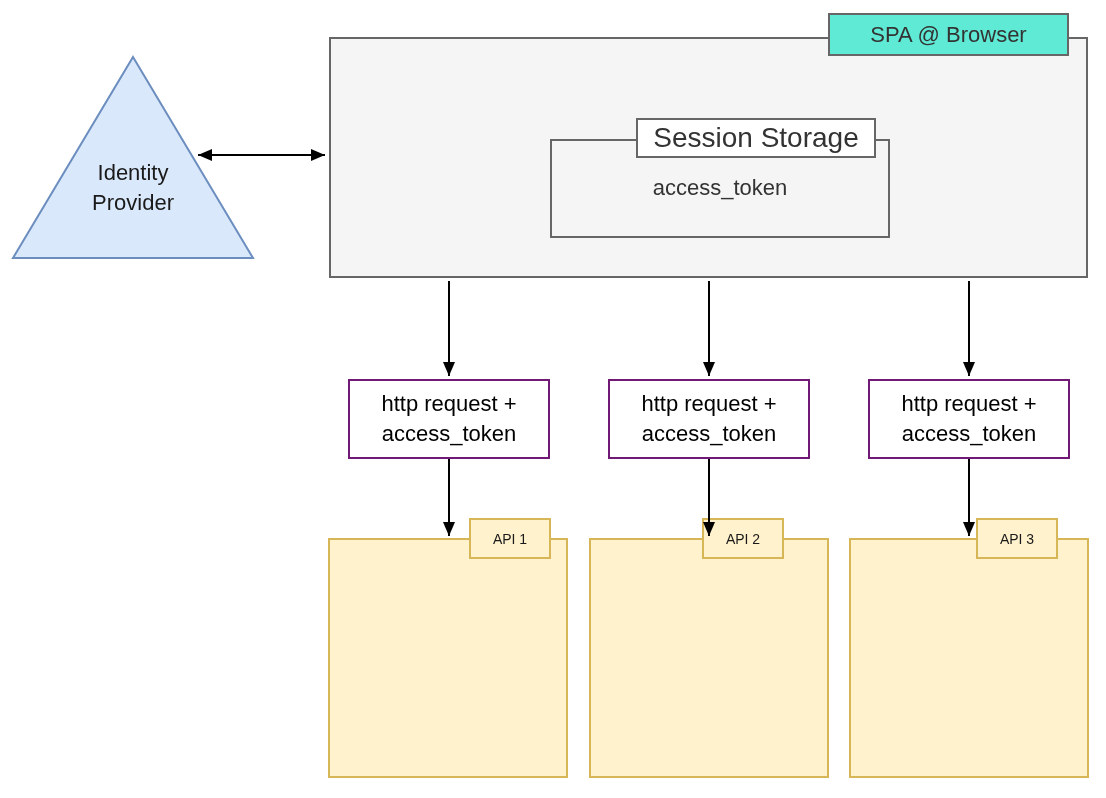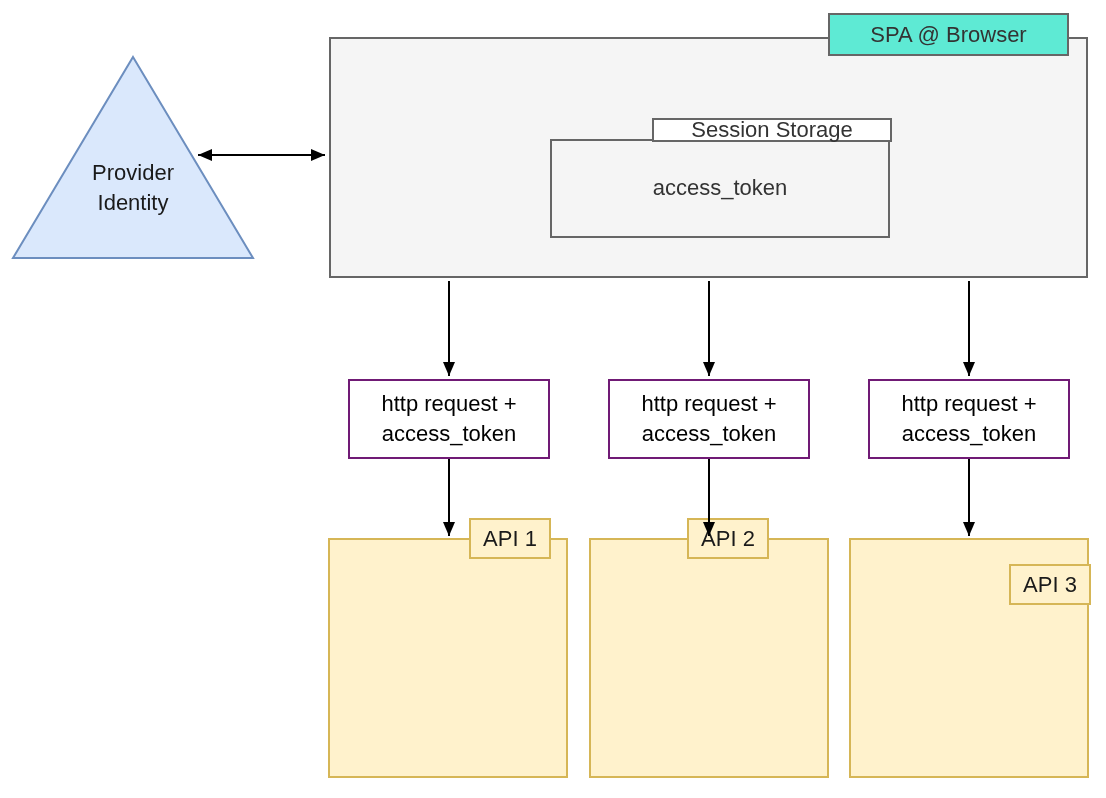--- a/index.html
+++ b/index.html
@@ -30,23 +30,23 @@
     left: 828px; top: 13px; width: 241px; height: 43px;
     background: #5eead4; border: 2px solid #666666;
     color: #333333; font-size: 22px;
   }
   
   .session-container {
     left: 550px; top: 139px; width: 340px; height: 99px;
     background: #f5f5f5; border: 2px solid #666666;
   }
   .session-title {
-    left: 652px; top: 118px; width: 240px; height: 24px;
+    left: 636px; top: 118px; width: 240px; height: 40px;
     background: #ffffff; border: 2px solid #666666;
-    color: #333333; font-size: 22px;
+    color: #333333; font-size: 28px;
   }
   .access-token {
     left: 550px; top: 172px; width: 340px; height: 32px;
     color: #333333; font-size: 22px;
   }
   
   .idp-label {
     position: absolute;
     left: 53px; top: 158px; width: 160px;
     color: #1a1a1a; font-size: 22px; line-height: 30px;
@@ -65,39 +65,39 @@
   .api-box {
     top: 538px; width: 240px; height: 240px;
     background: #fff2cc; border: 2px solid #d6b656;
   }
   .api-box.a1 { left: 328px; }
   .api-box.a2 { left: 589px; }
   .api-box.a3 { left: 849px; }
   .api-title {
     top: 518px; width: 82px; height: 41px;
     background: #fff2cc; border: 2px solid #d6b656;
-    color: #1a1a1a; font-size: 22px;
+    color: #1a1a1a; font-size: 14px;
   }
   .api-title.t1 { left: 469px; }
-  .api-title.t2 { left: 687px; text-align: center; }
-  .api-title.t3 { left: 1009px; margin-top: 46px; }
+  .api-title.t2 { left: 702px; text-align: center; }
+  .api-title.t3 { left: 976px; }
   .line-block span { display: block; }
 </style>
 </head>
 <body>
 
 <div class="canvas">
 
   <svg class="layer" width="1106" height="798">
     <polygon points="133,57 253,258 13,258" fill="#dae8fc" stroke="#6c8ebf" stroke-width="2"></polygon>
   </svg>
 
   <div class="idp-label line-block">
+    <span>Identity</span>
     <span>Provider</span>
-    <span>Identity</span>
   </div>
 
   <div class="box spa-container"></div>
   <div class="box spa-title">SPA @ Browser</div>
 
   <div class="box session-container"></div>
   <div class="box session-title">Session Storage</div>
   <div class="box access-token">access_token</div>
 
   <div class="box request-box r1 line-block">

